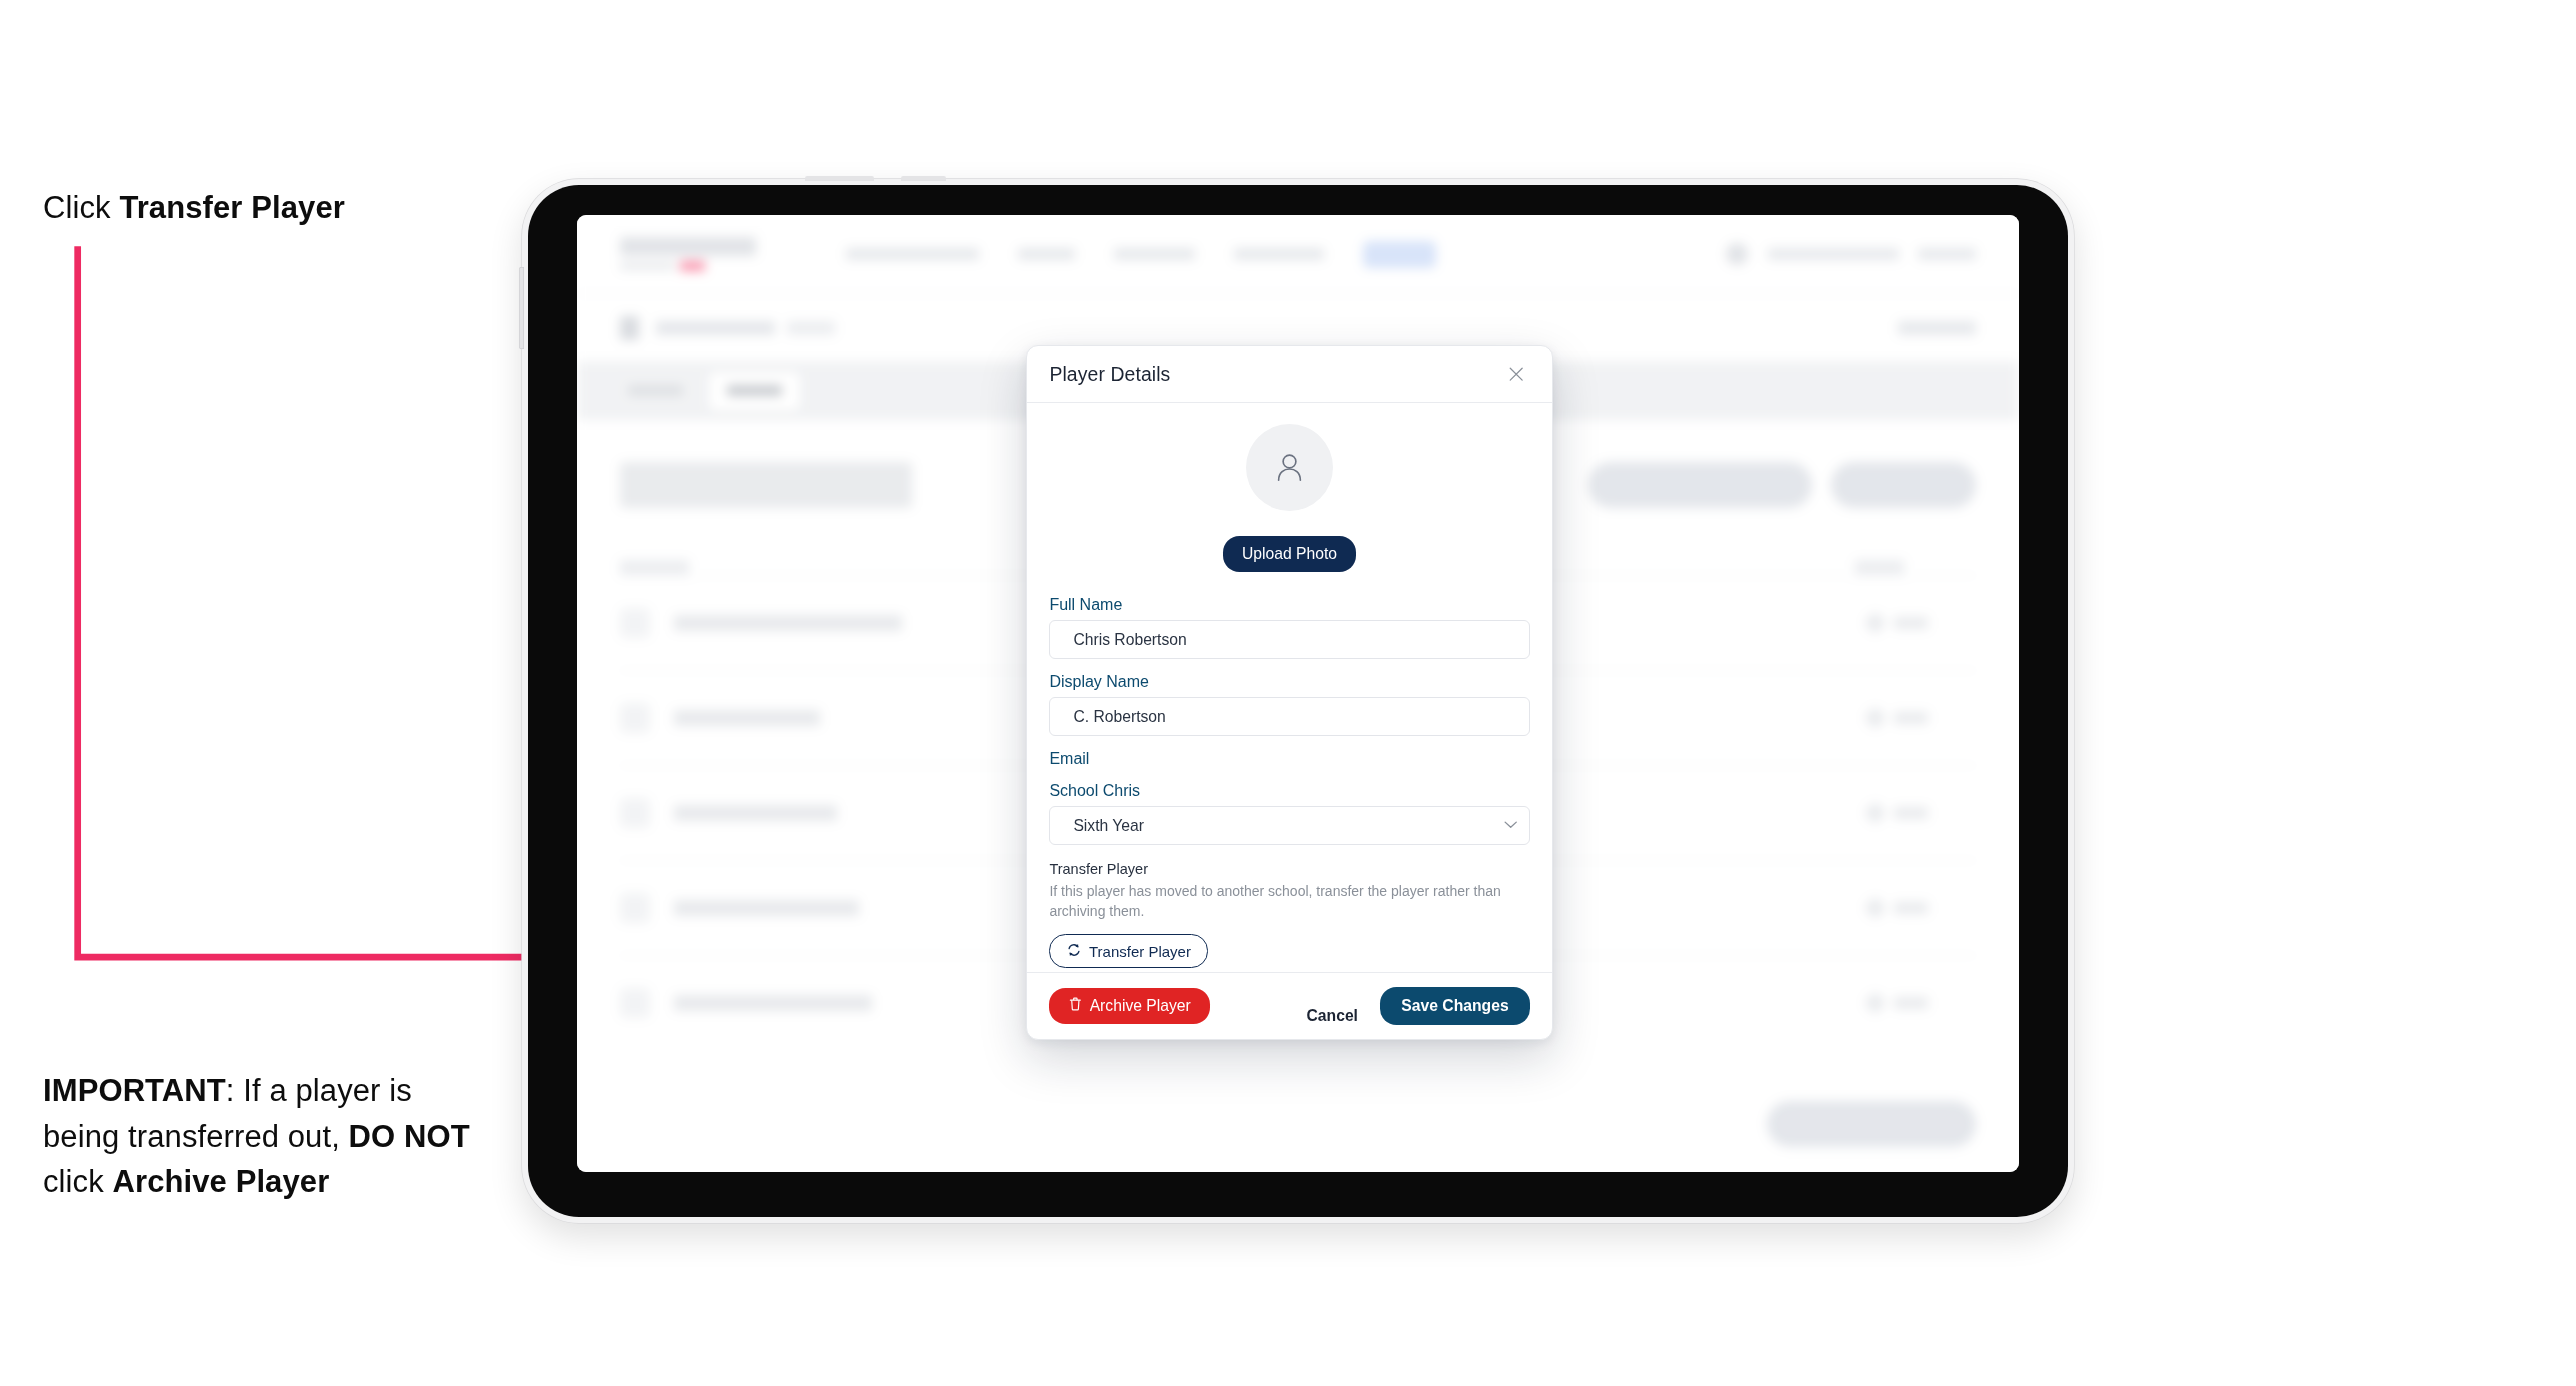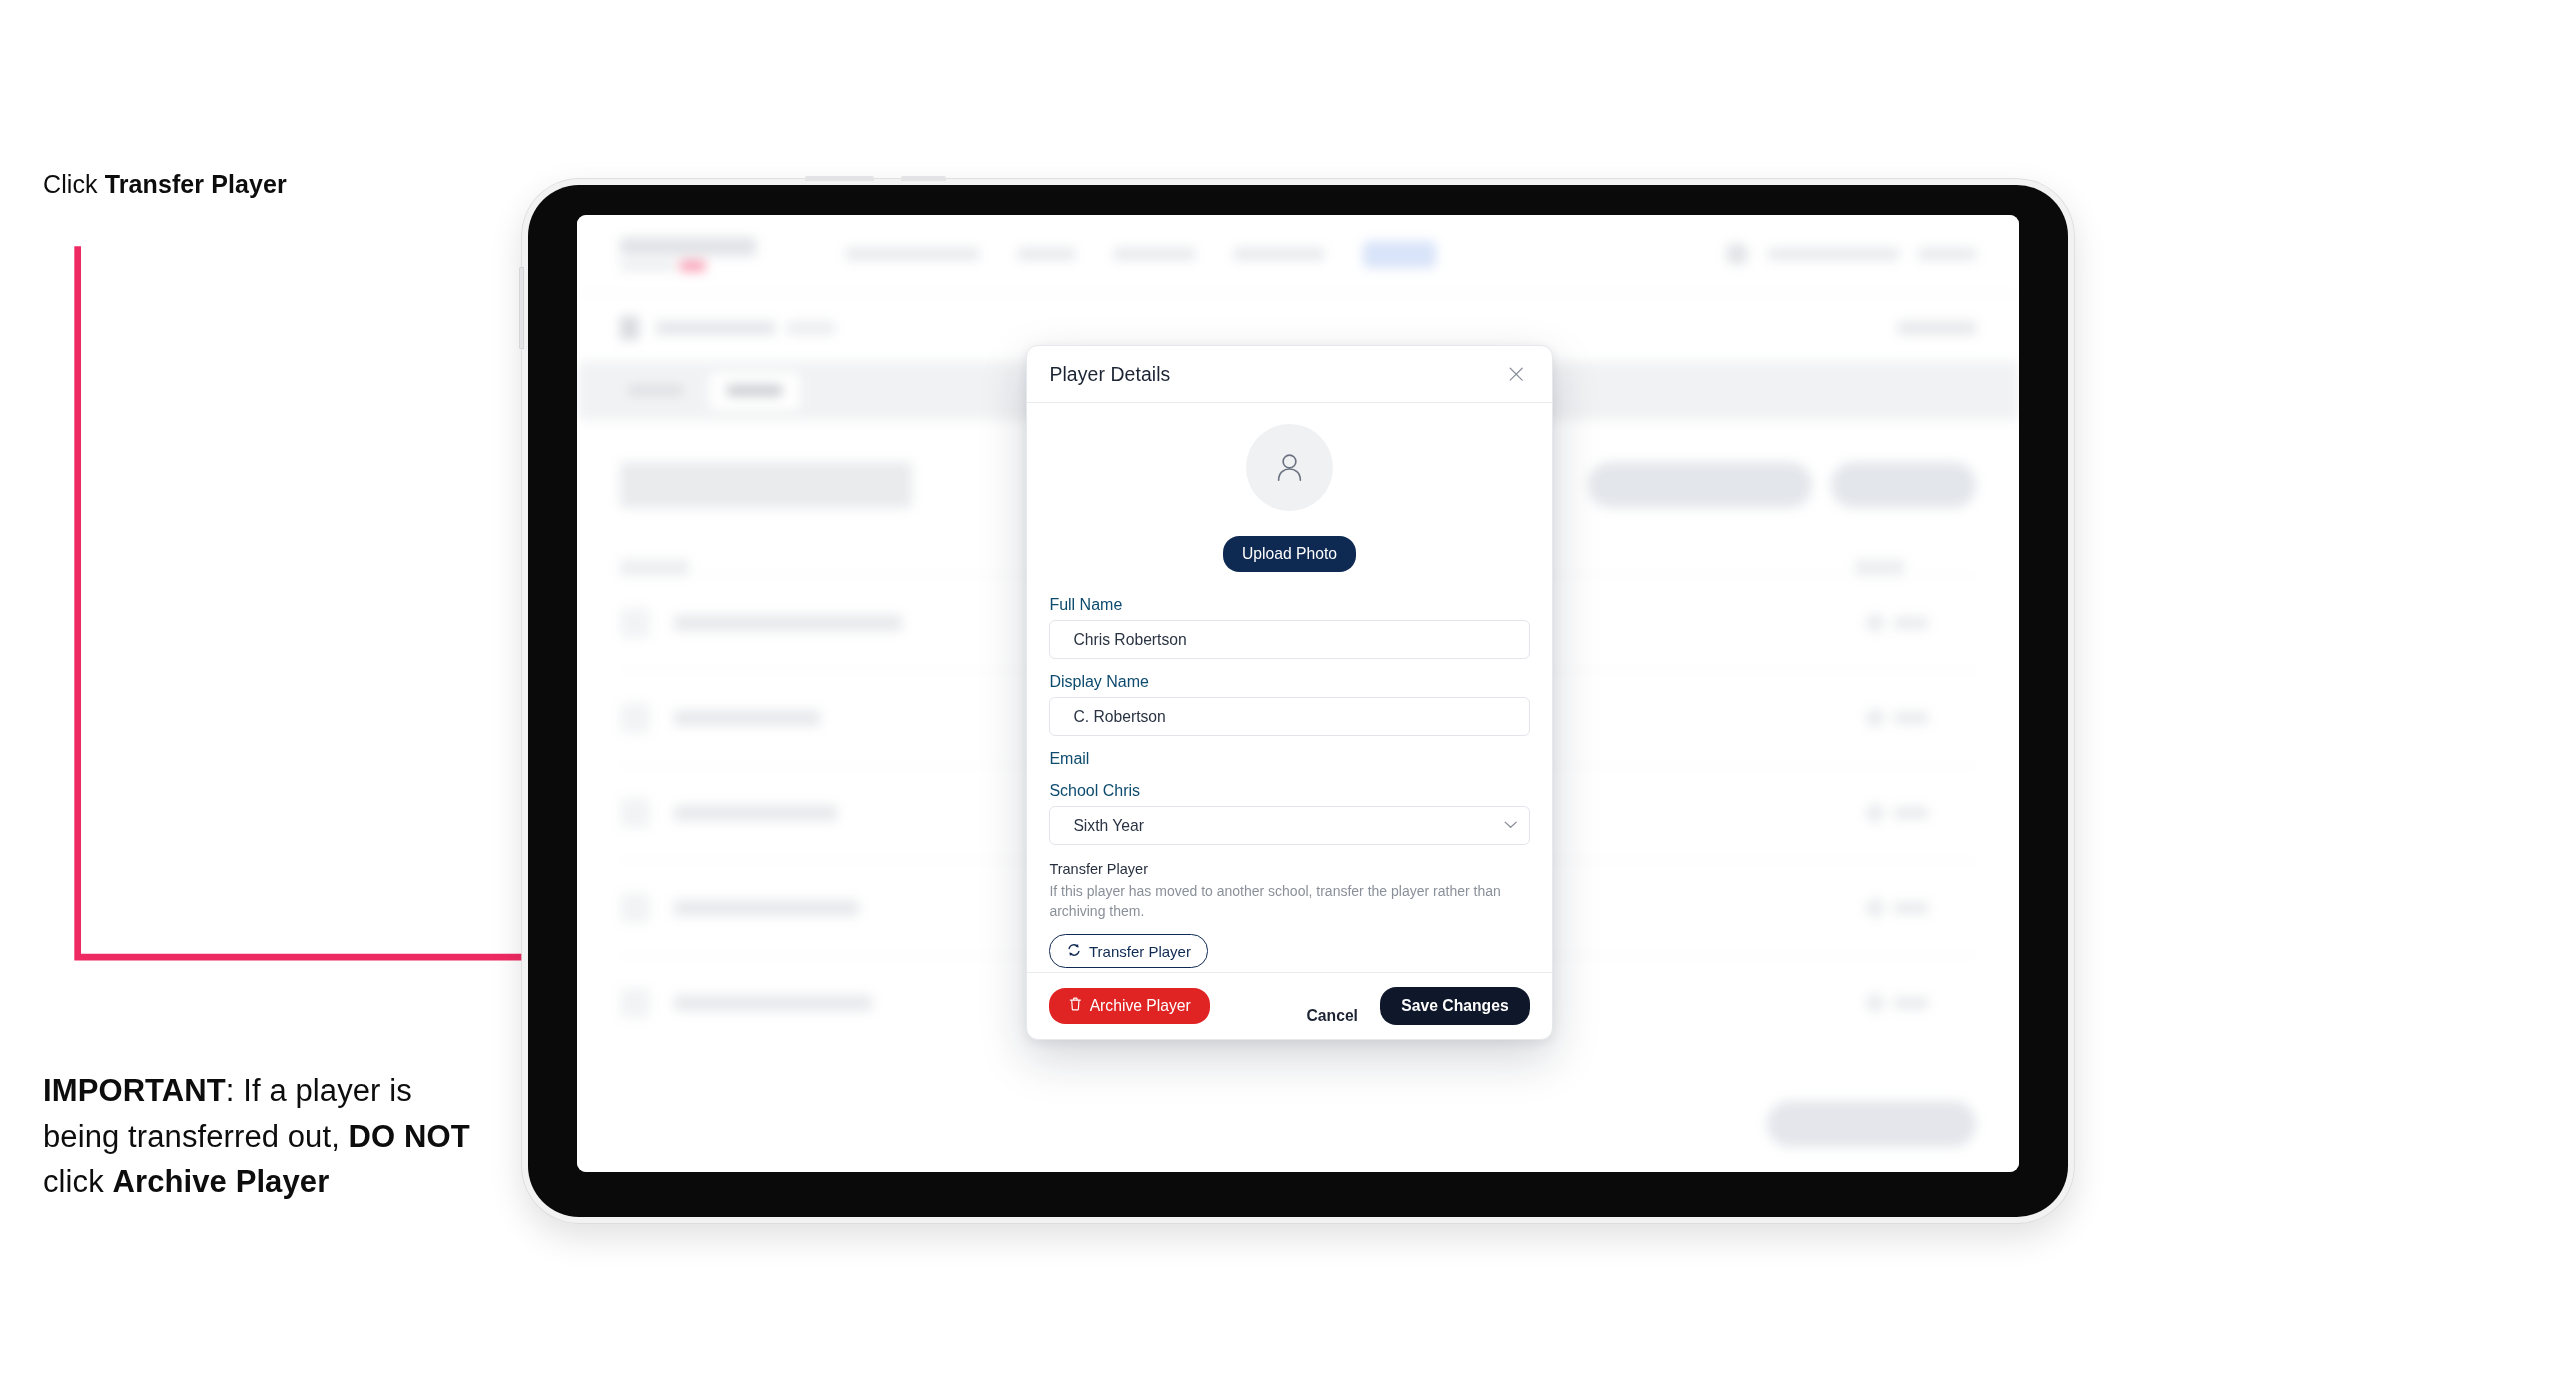--- a/index.html
+++ b/index.html
@@ -20,21 +20,21 @@
   }
 
   
   .annot {
     position: absolute;
     color: #0d0d0d;
     font-size: 31px;
     line-height: 1.42;
     letter-spacing: 0.1px;
   }
-  .annot.top { left: 43px; top: 167px; font-size: 25px; white-space: nowrap; }
+  .annot.top { left: 43px; top: 186px; font-size: 31px; white-space: nowrap; }
   .annot.bottom { left: 43px; top: 1068px; width: 448px; font-size: 31px; line-height: 1.47; }
   .annot b { font-weight: 700; }
 
   
   .pointer-svg {
     position: absolute;
     left: 0; top: 0;
     width: 2576px; height: 1386px;
     pointer-events: none;
   }
@@ -280,21 +280,21 @@
   .cancel-btn {
     background: transparent;
     border: none;
     font-size: 15.7px;
     color: #1c2433;
     font-weight: 700;
     cursor: pointer;
     font-family: "Liberation Sans", sans-serif;
   }
   .save-btn {
-    background: #0f172a;
+    background: #0c4a6e;
     color: #fff;
     border: none;
     border-radius: 16.4px;
     padding: 9.7px 21px;
     font-size: 15.7px;
     font-weight: 700;
     cursor: pointer;
     font-family: "Liberation Sans", sans-serif;
   }
 </style>

